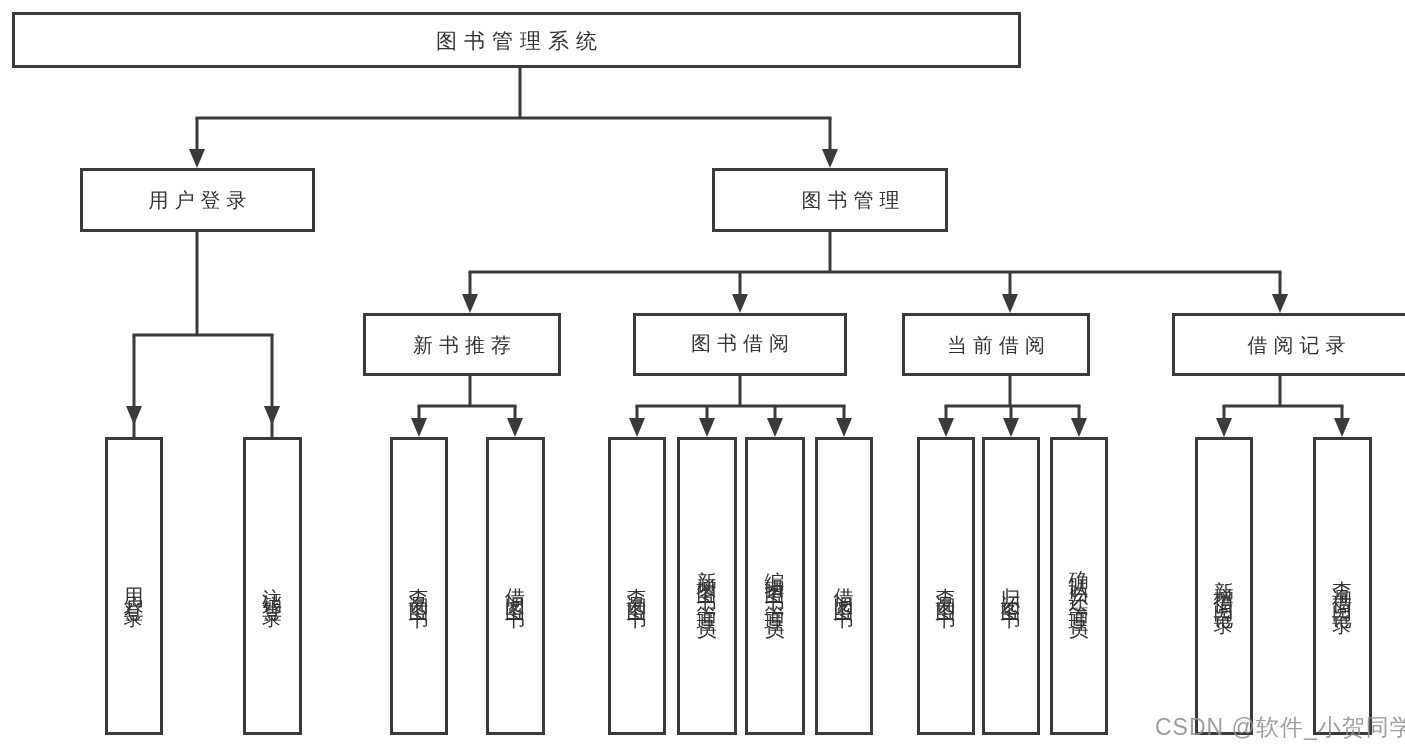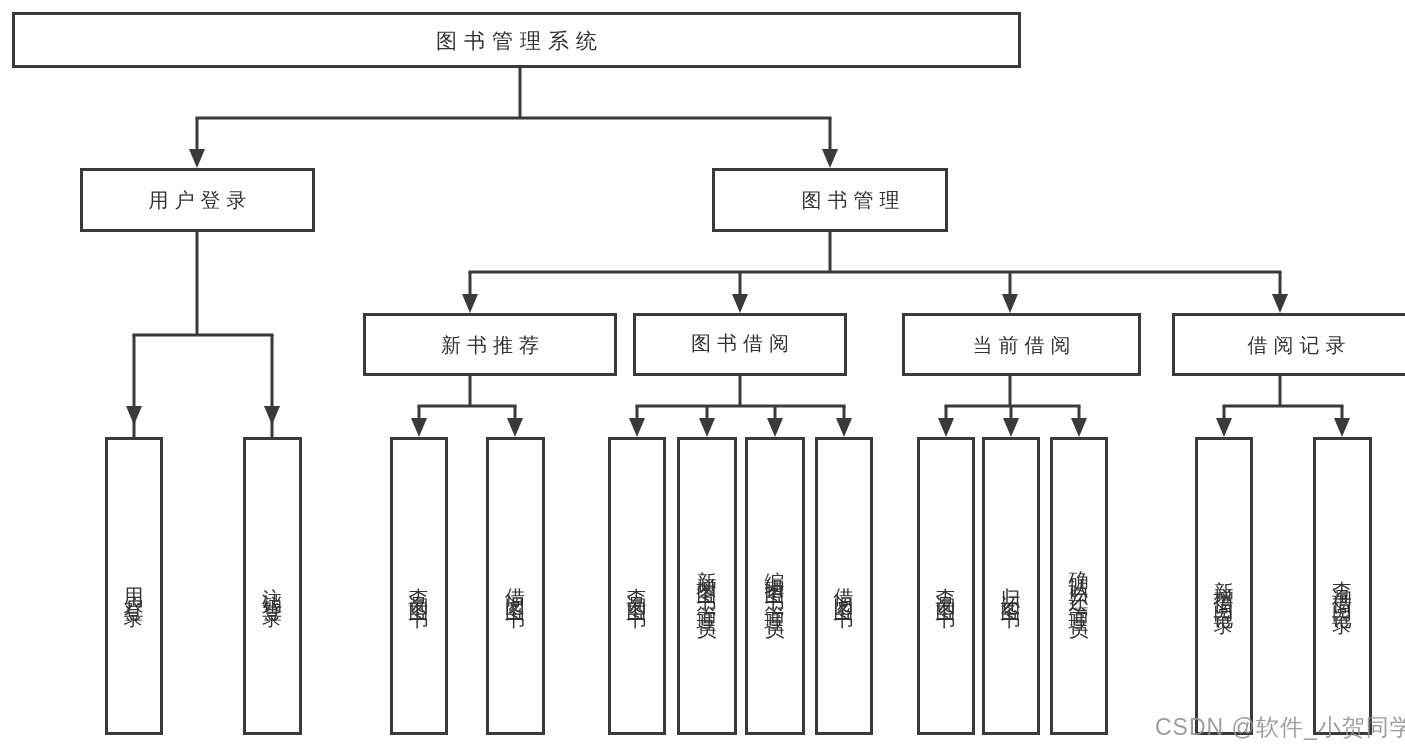--- a/index.html
+++ b/index.html
@@ -133,23 +133,23 @@
       <polygon points="1216,418 1232,418 1224,437"></polygon>
       <polygon points="1334,418 1350,418 1342,437"></polygon>
     </g>
   </svg>
 
   <div class="node hbox rootbox" style="left:12px; top:12px; width:1009px; height:56px;">图书管理系统</div>
 
   <div class="node hbox" style="left:80px; top:168px; width:235px; height:64px;">用户登录</div>
   <div class="node hbox" style="left:712px; top:168px; width:236px; height:64px;padding-left:41px;">图书管理</div>
 
-  <div class="node hbox" style="left:363px; top:313px; width:254px; height:63px;">新书推荐</div>
+  <div class="node hbox" style="left:363px; top:313px; width:198px; height:63px;">新书推荐</div>
   <div class="node hbox" style="left:633px; top:313px; width:214px; height:63px;font-family:Liberation Mono, monospace;">图书借阅</div>
-  <div class="node hbox" style="left:902px; top:313px; width:239px; height:63px;">当前借阅</div>
+  <div class="node hbox" style="left:902px; top:313px; width:188px; height:63px;">当前借阅</div>
   <div class="node hbox" style="left:1172px; top:313px; width:249px; height:63px;">借阅记录</div>
 
   <div class="node vbox" style="left:105px; top:437px; width:58px; height:298px;">用户登录</div>
   <div class="node vbox" style="left:243px; top:437px; width:59px; height:298px;">注销登录</div>
 
   <div class="node vbox" style="left:390px; top:437px; width:58px; height:298px;">查询图书</div>
   <div class="node vbox" style="left:486px; top:437px; width:59px; height:298px;">借阅图书</div>
 
   <div class="node vbox" style="left:608px; top:437px; width:58px; height:298px;">查询图书</div>
   <div class="node vbox" style="left:677px; top:437px; width:60px; height:298px;">新增图书（管理员）</div>

